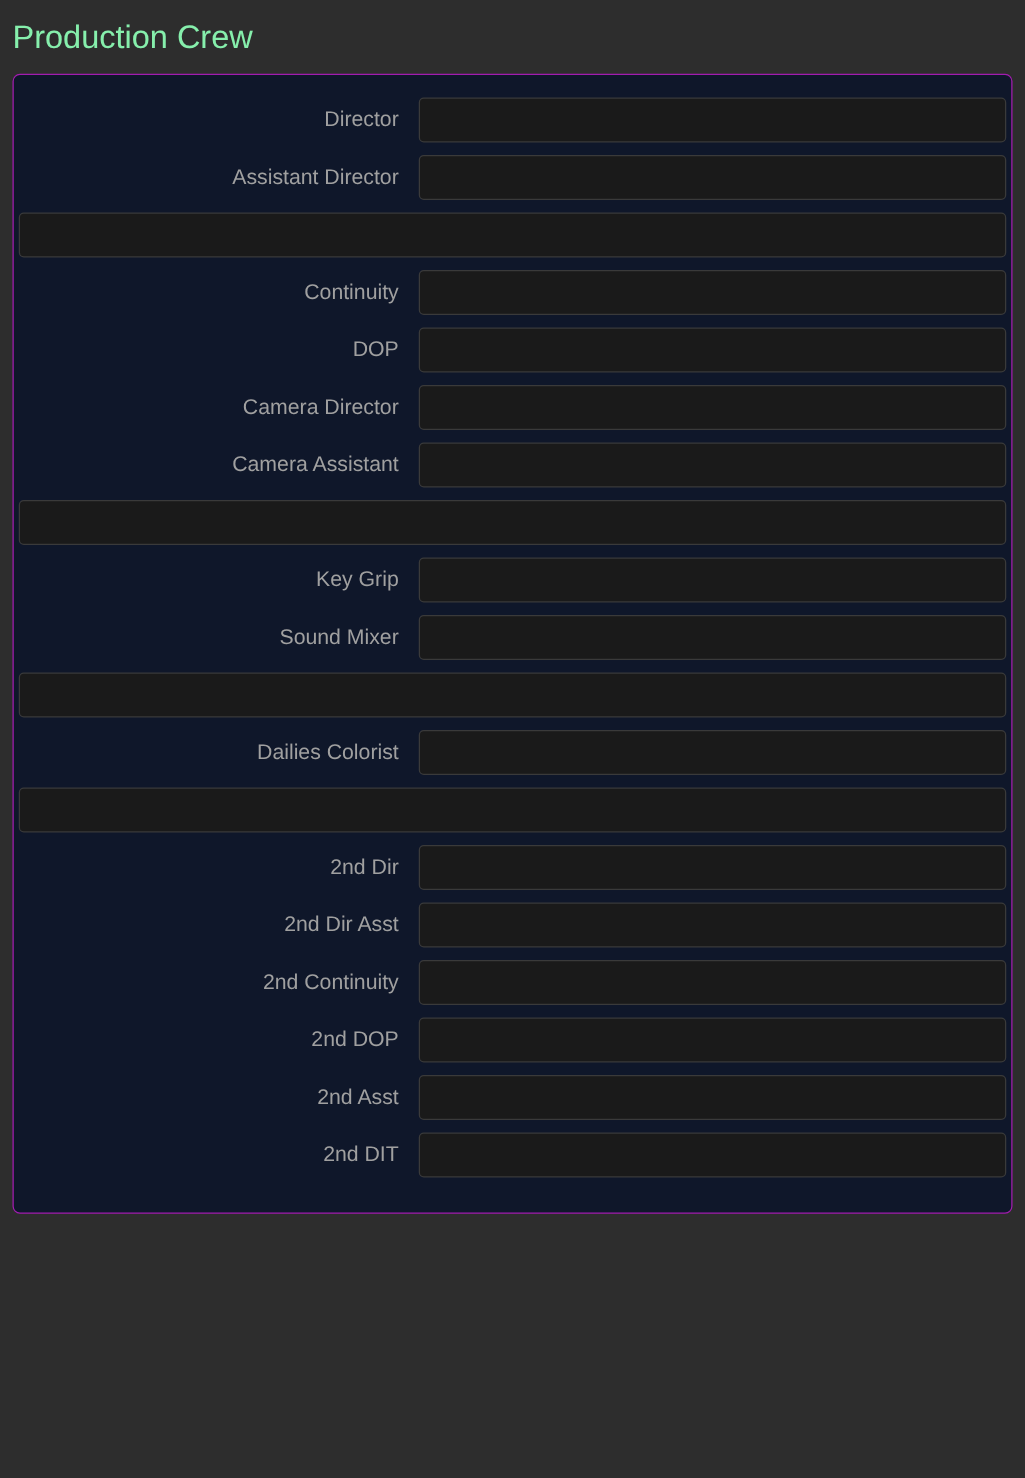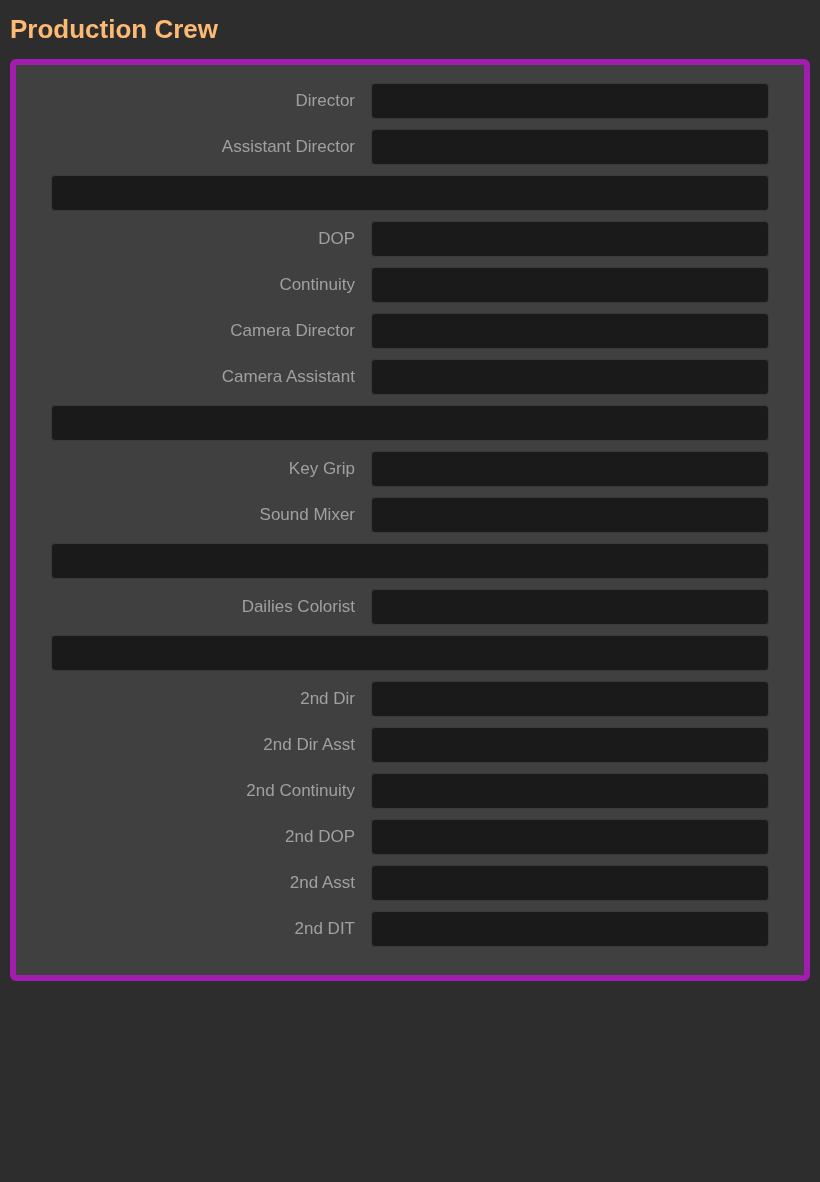--- a/index.html
+++ b/index.html
@@ -11,31 +11,31 @@
     body {
       background-color: #2d2d2d;
       font-family: Arial, sans-serif;
       width: 820px;
       min-height: 1182px;
       color: #a0a0a0;
     }
 
     .page-title {
       font-size: 26px;
-      font-weight: bold;
-      color: #fdba74;
+      font-weight: normal;
+      color: #86efac;
       padding: 14px 16px 14px 10px;
     }
 
     .form-container {
       margin: 0 10px 20px 10px;
-      border: 6px solid #a21caf;
+      border: 1px solid #a21caf;
       border-radius: 6px;
-      background-color: #404040;
-      padding: 18px 35px;
+      background-color: #0f172a;
+      padding: 18px 4px;
     }
 
     .form-row {
       display: flex;
       align-items: center;
       margin-bottom: 10px;
     }
 
     .form-label {
       flex: 0 0 320px;
@@ -69,26 +69,26 @@
       <input type="text" class="form-input" id="input-director" style="">
     </div>
     <div class="form-row">
       <label class="form-label" for="input-assistant-director">Assistant Director</label>
       <input type="text" class="form-input" id="input-assistant-director" style="">
     </div>
     <div class="form-row">
       <input type="text" class="form-input" id="input-script-supervisor" style="">
     </div>
     <div class="form-row">
+      <label class="form-label" for="input-continuity">Continuity</label>
+      <input type="text" class="form-input" id="input-continuity" style="">
+    </div>
+    <div class="form-row">
       <label class="form-label" for="input-dop">DOP</label>
       <input type="text" class="form-input" id="input-dop" style="">
-    </div>
-    <div class="form-row">
-      <label class="form-label" for="input-continuity">Continuity</label>
-      <input type="text" class="form-input" id="input-continuity" style="">
     </div>
     <div class="form-row">
       <label class="form-label" for="input-camera-operator">Camera Director</label>
       <input type="text" class="form-input" id="input-camera-operator" style="">
     </div>
     <div class="form-row">
       <label class="form-label" for="input-camera-assistant">Camera Assistant</label>
       <input type="text" class="form-input" id="input-camera-assistant" style="">
     </div>
     <div class="form-row">

